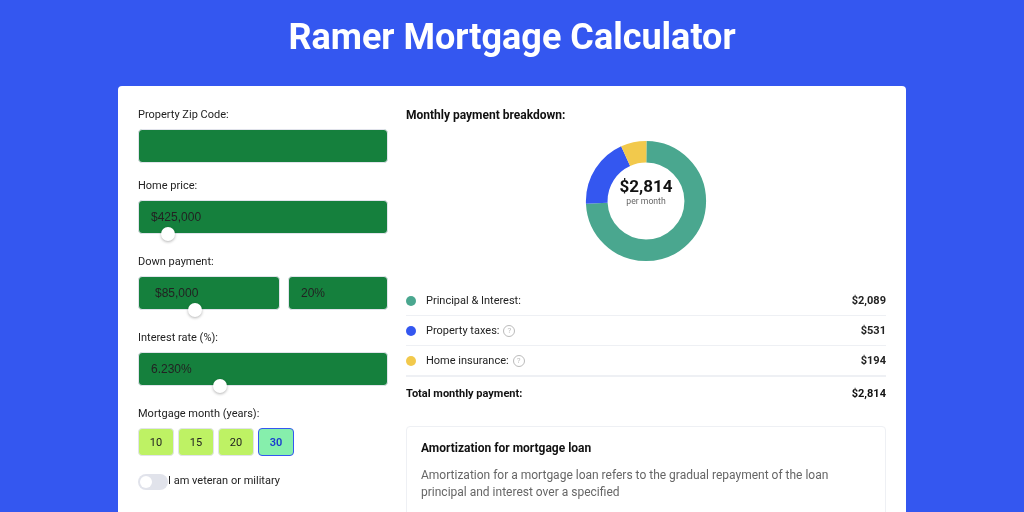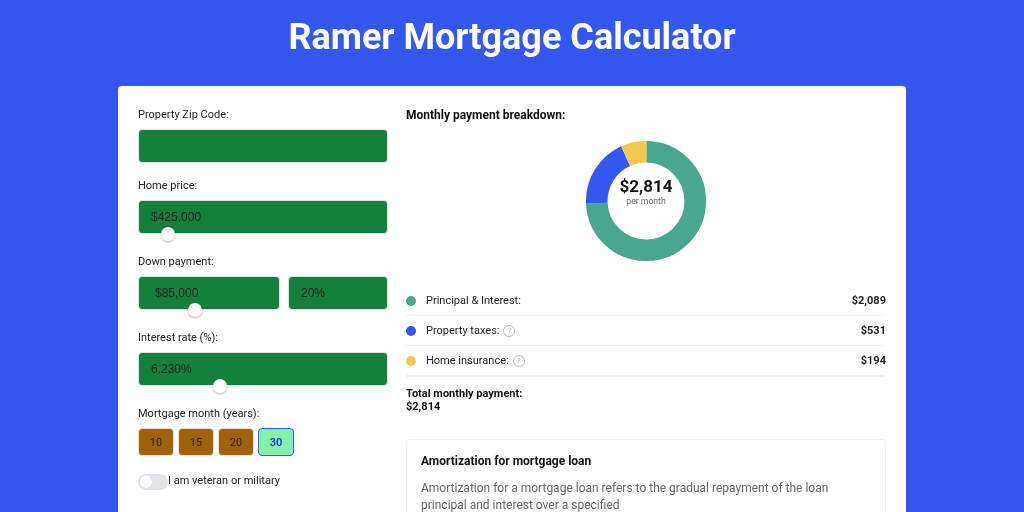--- a/index.html
+++ b/index.html
@@ -66,21 +66,21 @@
 .field-group { margin-bottom: 16px; }
 .down-row { display: flex; gap: 8px; }
 .down-row .text-input:first-child { flex: 1; padding-left: 16px; }
 .down-row .text-input:last-child { width: 100px; }
 .period-btns { display: flex; gap: 4px; }
 .period-btn {
   width: 36px;
   height: 28px;
   border: 1px solid #e1e3eb;
   border-radius: 4px;
-  background: #a16207;
+  background: #bef264;
   font-size: 11px;
   color: #222;
   display: flex;
   align-items: center;
   justify-content: center;
   cursor: pointer;
 }
 .period-btn.active {
   background: #86efac;
   border-color: #3457f0;
@@ -152,21 +152,20 @@
   font-size: 8px;
   color: #bbb;
 }
 .total-row {
   display: flex;
   padding: 10px 0;
   font-size: 11px;
   font-weight: 700;
   color: #111;
   border-top: 1px solid #eef0f4;
-  flex-direction: column;
 }
 .total-row .legend-label { flex: 1; }
 .amort-box {
   margin-top: 16px;
   border: 1px solid #eef0f4;
   border-radius: 4px;
   padding: 14px;
 }
 .amort-title {
   font-size: 12px;

